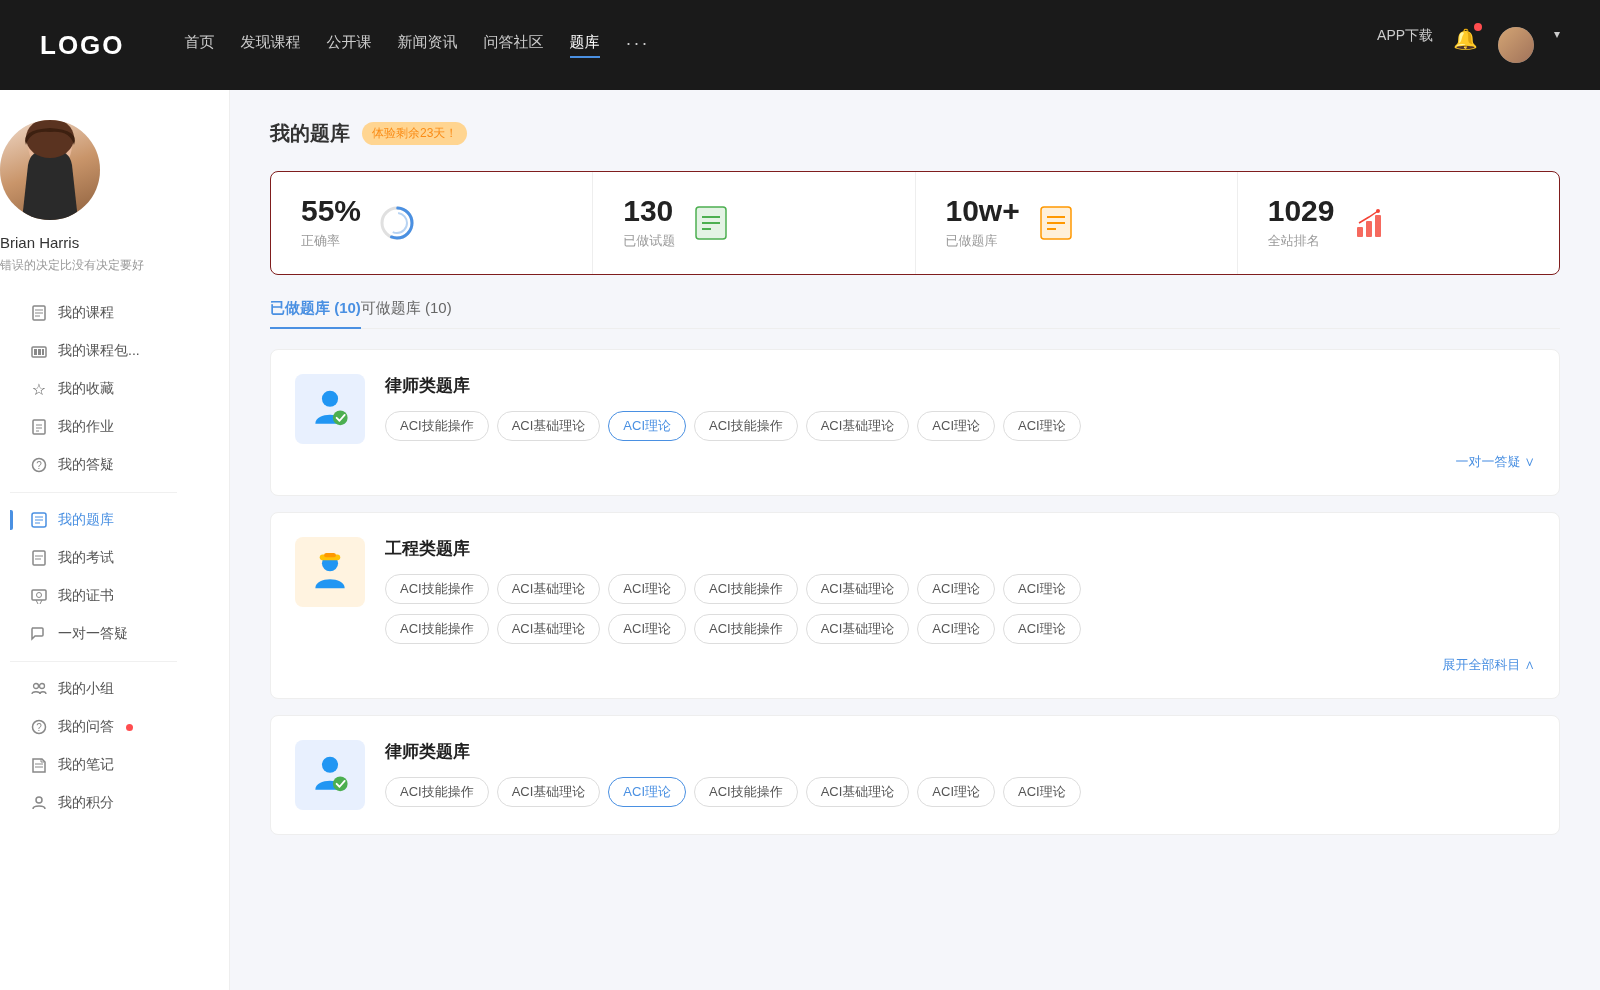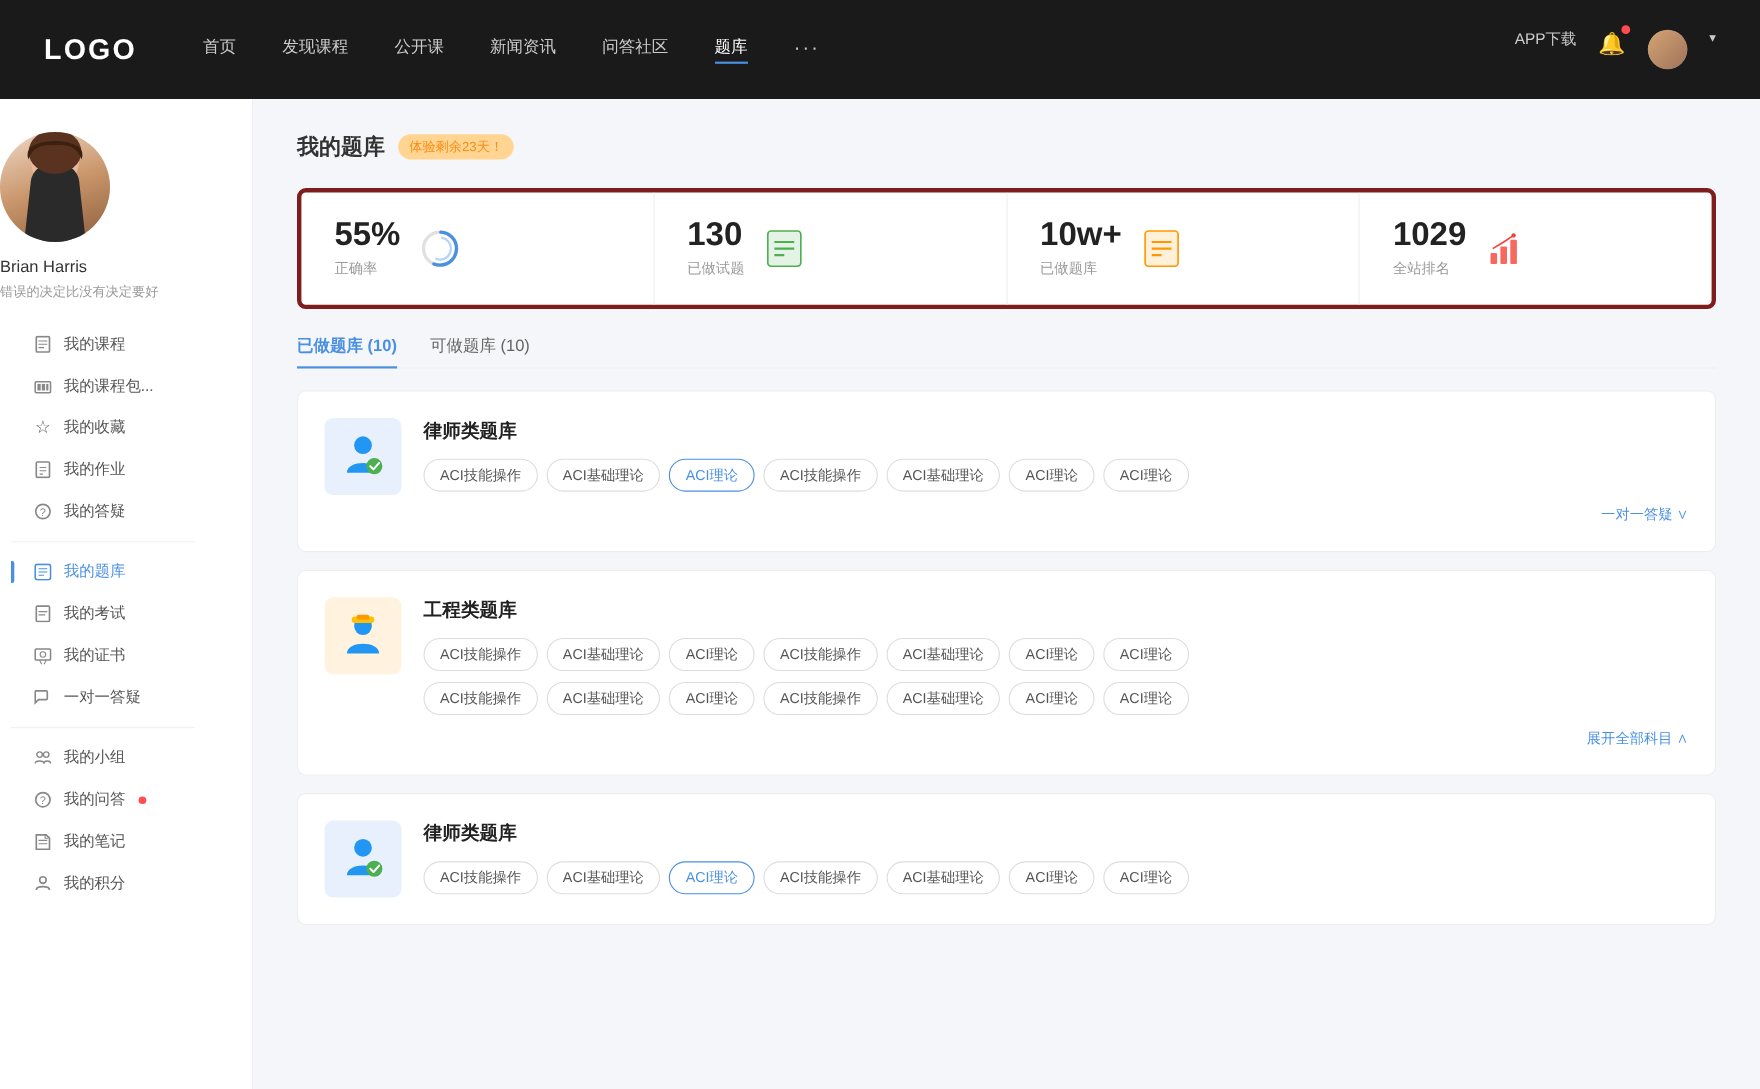--- a/index.html
+++ b/index.html
@@ -18,21 +18,21 @@
     }
     .nav-logo {
       font-size: 26px;
       font-weight: 900;
       letter-spacing: 2px;
       color: white;
       margin-right: 60px;
     }
     .nav-links {
       display: flex;
-      gap: 42px;
+      gap: 26px;
       flex: 1;
     }
     .nav-link {
       color: #ccc;
       font-size: 15px;
       cursor: pointer;
       padding-bottom: 4px;
       white-space: nowrap;
     }
     .nav-link.active {
@@ -195,21 +195,21 @@
     }
 
     
     .stats-row {
       display: flex;
       gap: 0;
       background: white;
       border-radius: 8px;
       overflow: hidden;
       margin-bottom: 24px;
-      border: 4px solid #7f1d1d;
+      border: 1px solid #7f1d1d;
     }
     .stat-item {
       flex: 1;
       padding: 24px 30px;
       border-right: 1px solid #eee;
       display: flex;
       align-items: center;
       gap: 16px;
     }
     .stat-item:last-child { border-right: none; }
@@ -230,21 +230,20 @@
       height: 40px;
       display: flex;
       align-items: center;
       justify-content: center;
       font-size: 24px;
     }
 
     
     .tabs-row {
       display: flex;
-      gap: 30px;
       margin-bottom: 20px;
       border-bottom: 1px solid #eee;
     }
     .tab {
       font-size: 15px;
       color: #666;
       cursor: pointer;
       padding-bottom: 10px;
       position: relative;
     }

